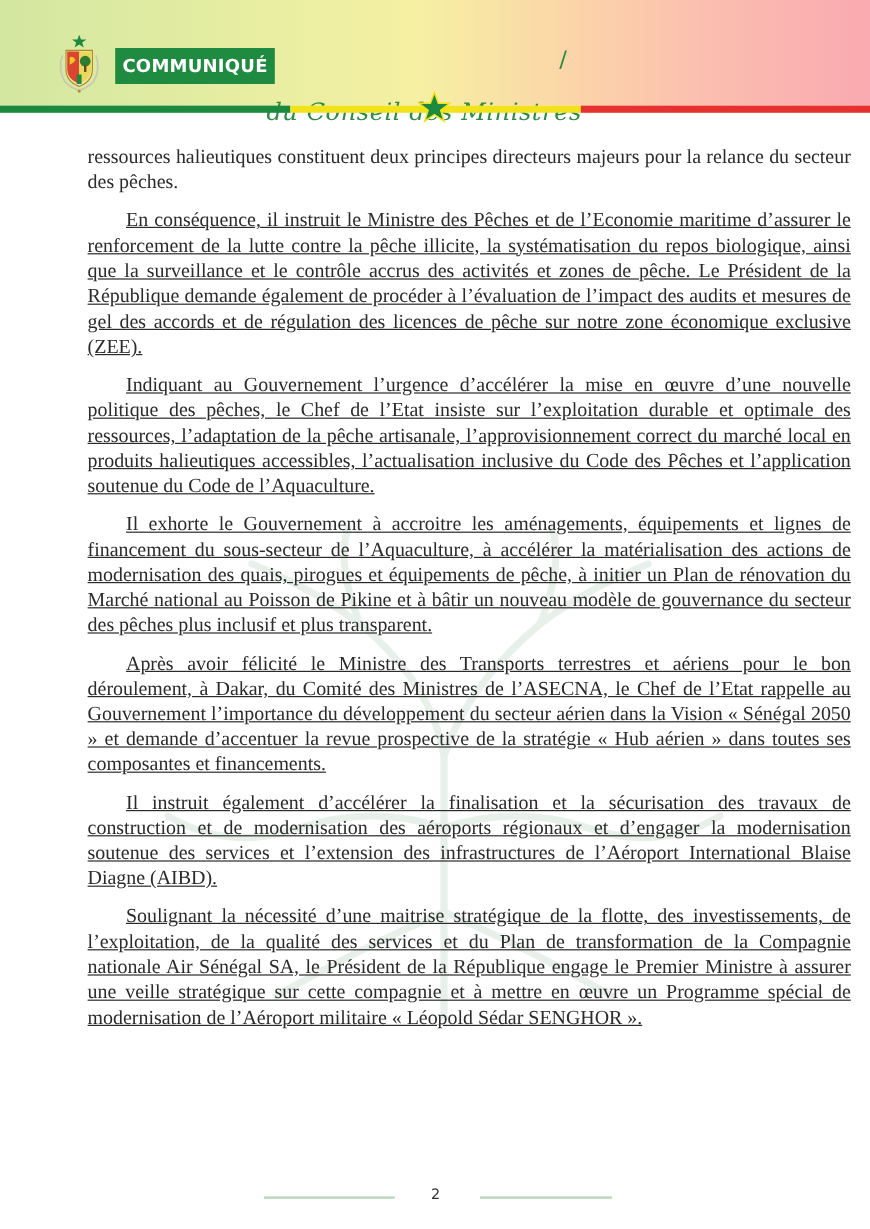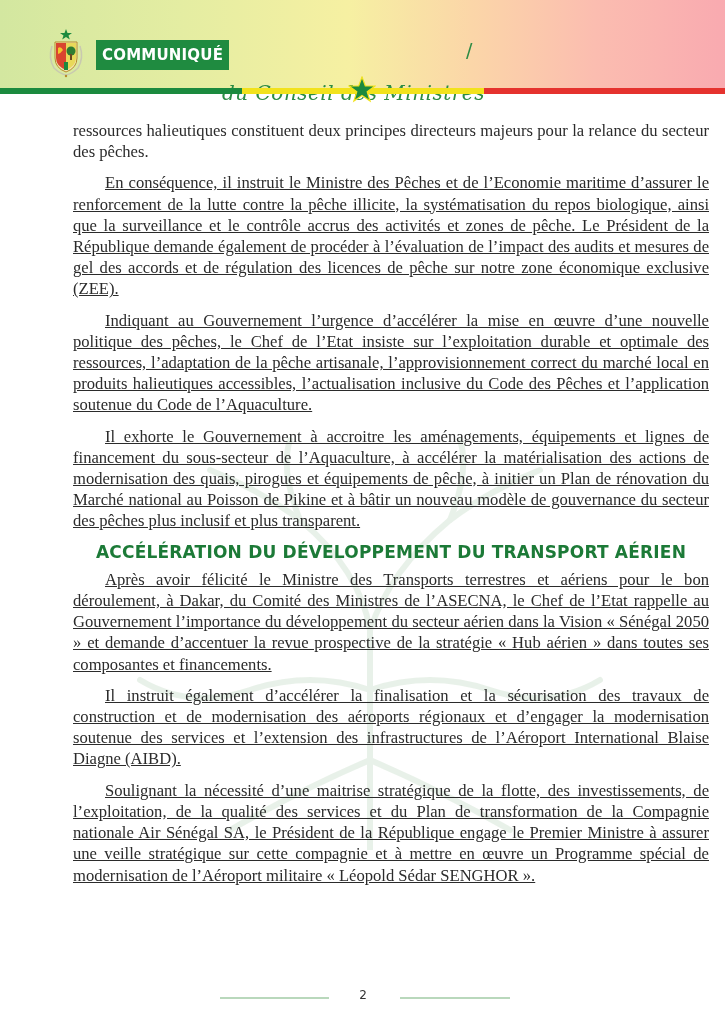--- a/index.html
+++ b/index.html
@@ -65,21 +65,20 @@
     <path d="M240,90 Q220,40 230,10"></path>
     <path d="M390,90 Q410,40 400,10"></path>
   </g>
 </svg>
 
 <div class="content">
   <p>ressources halieutiques constituent deux principes directeurs majeurs pour la relance du secteur des pêches.</p>
   <p class="indent">En conséquence, il instruit le Ministre des Pêches et de l’Economie maritime d’assurer le renforcement de la lutte contre la pêche illicite, la systématisation du repos biologique, ainsi que la surveillance et le contrôle accrus des activités et zones de pêche. Le Président de la République demande également de procéder à l’évaluation de l’impact des audits et mesures de gel des accords et de régulation des licences de pêche sur notre zone économique exclusive (ZEE).</p>
   <p class="indent">Indiquant au Gouvernement l’urgence d’accélérer la mise en œuvre d’une nouvelle politique des pêches, le Chef de l’Etat insiste sur l’exploitation durable et optimale des ressources, l’adaptation de la pêche artisanale, l’approvisionnement correct du marché local en produits halieutiques accessibles, l’actualisation inclusive du Code des Pêches et l’application soutenue du Code de l’Aquaculture.</p>
   <p class="indent">Il exhorte le Gouvernement à accroitre les aménagements, équipements et lignes de financement du sous-secteur de l’Aquaculture, à accélérer la matérialisation des actions de modernisation des quais, pirogues et équipements de pêche, à initier un Plan de rénovation du Marché national au Poisson de Pikine et à bâtir un nouveau modèle de gouvernance du secteur des pêches plus inclusif et plus transparent.</p>
-  <div class="section-title">ACCÉLÉRATION DU DÉVELOPPEMENT DU TRANSPORT AÉRIEN</div>
   <p class="indent">Après avoir félicité le Ministre des Transports terrestres et aériens pour le bon déroulement, à Dakar, du Comité des Ministres de l’ASECNA, le Chef de l’Etat rappelle au Gouvernement l’importance du développement du secteur aérien dans la Vision « Sénégal 2050 » et demande d’accentuer la revue prospective de la stratégie « Hub aérien » dans toutes ses composantes et financements.</p>
   <p class="indent">Il instruit également d’accélérer la finalisation et la sécurisation des travaux de construction et de modernisation des aéroports régionaux et d’engager la modernisation soutenue des services et l’extension des infrastructures de l’Aéroport International Blaise Diagne (AIBD).</p>
   <p class="indent">Soulignant la nécessité d’une maitrise stratégique de la flotte, des investissements, de l’exploitation, de la qualité des services et du Plan de transformation de la Compagnie nationale Air Sénégal SA, le Président de la République engage le Premier Ministre à assu­rer une veille stratégique sur cette compagnie et à mettre en œuvre un Programme spécial de modernisation de l’Aéroport militaire « Léopold Sédar SENGHOR ».</p>
 </div>
 
 <div class="footer-line left"></div>
 <div class="page-num">2</div>
 <div class="footer-line right"></div>
 
 </body></html>

